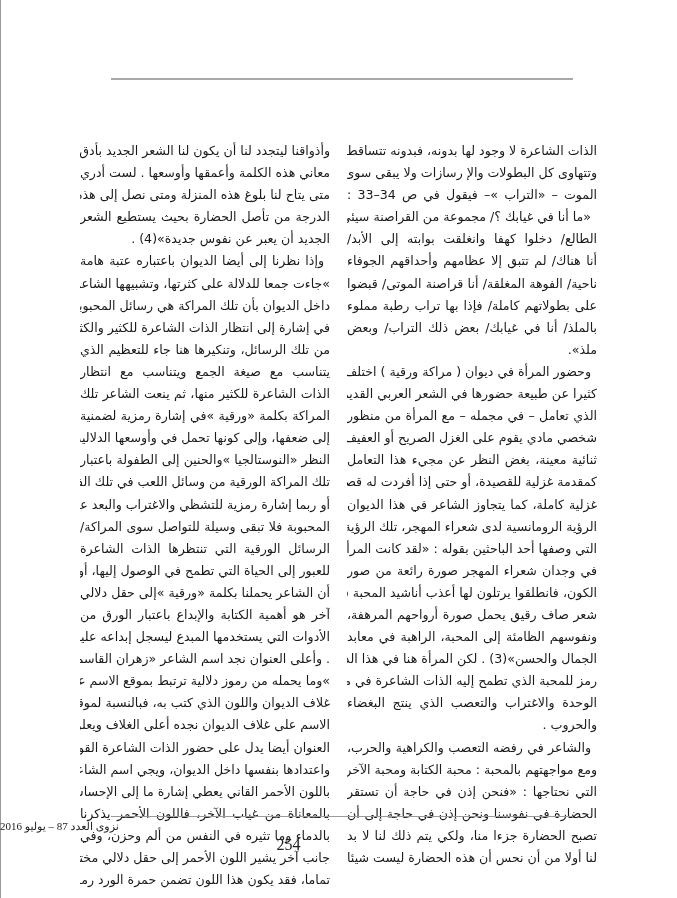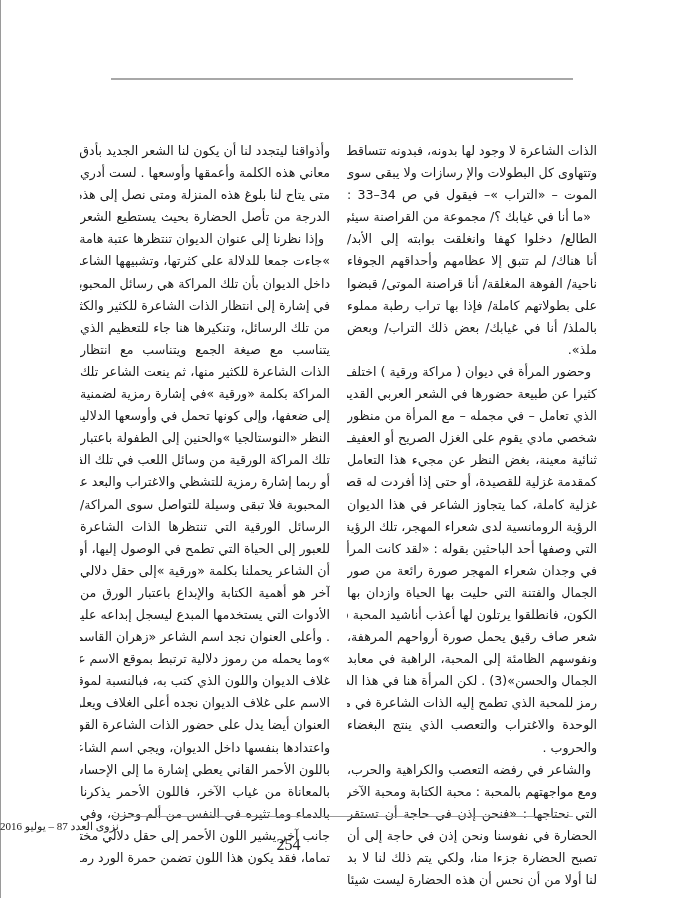--- a/index.html
+++ b/index.html
@@ -107,41 +107,41 @@
     <span class="line indent">وحضور المرأة في ديوان ( مراكة ورقية ) اختلف</span>
     <span class="line">كثيرا عن طبيعة حضورها في الشعر العربي القديم</span>
     <span class="line">الذي تعامل – في مجمله – مع المرأة من منظور</span>
     <span class="line">شخصي مادي يقوم على الغزل الصريح أو العفيف في</span>
     <span class="line">ثنائية معينة، بغض النظر عن مجيء هذا التعامل</span>
     <span class="line">كمقدمة غزلية للقصيدة، أو حتى إذا أفردت له قصيدة</span>
     <span class="line">غزلية كاملة، كما يتجاوز الشاعر في هذا الديوان</span>
     <span class="line">الرؤية الرومانسية لدى شعراء المهجر، تلك الرؤية</span>
     <span class="line">التي وصفها أحد الباحثين بقوله : «لقد كانت المرأة</span>
     <span class="line">في وجدان شعراء المهجر صورة رائعة من صور</span>
-    <span class="line">الجمال والفتنة التي حليت بها الحياة وازدان بها</span>
     <span class="line">الكون، فانطلقوا يرتلون لها أعذب أناشيد المحبة في</span>
     <span class="line">شعر صاف رقيق يحمل صورة أرواحهم المرهفة،</span>
     <span class="line">ونفوسهم الظامئة إلى المحبة، الراهبة في معابد</span>
     <span class="line">الجمال والحسن»(3) . لكن المرأة هنا في هذا الديوان</span>
     <span class="line">رمز للمحبة الذي تطمح إليه الذات الشاعرة في مواجهة</span>
     <span class="line">الوحدة والاغتراب والتعصب الذي ينتج البغضاء</span>
     <span class="line last">والحروب .</span>
     <span class="line indent">والشاعر في رفضه التعصب والكراهية والحرب،</span>
     <span class="line">ومع مواجهتهم بالمحبة : محبة الكتابة ومحبة الآخر –</span>
     <span class="line">التي نحتاجها : «فنحن إذن في حاجة أن تستقر</span>
     <span class="line">الحضارة في نفوسنا ونحن إذن في حاجة إلى أن</span>
     <span class="line">تصبح الحضارة جزءا منا، ولكي يتم ذلك لنا لا بد</span>
     <span class="line">لنا أولا من أن نحس أن هذه الحضارة ليست شيئا</span>
   </div>
 <div class="column col-left" id="col-left">
     <span class="line">وأذواقنا ليتجدد لنا أن يكون لنا الشعر الجديد بأدق</span>
     <span class="line">معاني هذه الكلمة وأعمقها وأوسعها . لست أدري</span>
     <span class="line">متى يتاح لنا بلوغ هذه المنزلة ومتى نصل إلى هذه</span>
     <span class="line">الدرجة من تأصل الحضارة بحيث يستطيع الشعر</span>
-    <span class="line indent">وإذا نظرنا إلى عنوان الديوان تنتظرها عتبة هامة</span>
+    <span class="line last">الجديد أن يعبر عن نفوس جديدة»(4) .</span>
+    <span class="line indent">وإذا نظرنا إلى أيضا الديوان باعتباره عتبة هامة</span>
     <span class="line">»جاءت جمعا للدلالة على كثرتها، وتشبيهها الشاعر</span>
     <span class="line">داخل الديوان بأن تلك المراكة هي رسائل المحبوبة</span>
     <span class="line">في إشارة إلى انتظار الذات الشاعرة للكثير والكثير</span>
     <span class="line">من تلك الرسائل، وتنكيرها هنا جاء للتعظيم الذي</span>
     <span class="line">يتناسب مع صيغة الجمع ويتناسب مع انتظار</span>
     <span class="line">الذات الشاعرة للكثير منها، ثم ينعت الشاعر تلك</span>
     <span class="line">المراكة بكلمة «ورقية »في إشارة رمزية لضمنية</span>
     <span class="line">إلى ضعفها، وإلى كونها تحمل في وأوسعها الدلالية</span>
     <span class="line">النظر «النوستالجيا »والحنين إلى الطفولة باعتبار</span>
     <span class="line">تلك المراكة الورقية من وسائل اللعب في تلك الفترة،</span>

